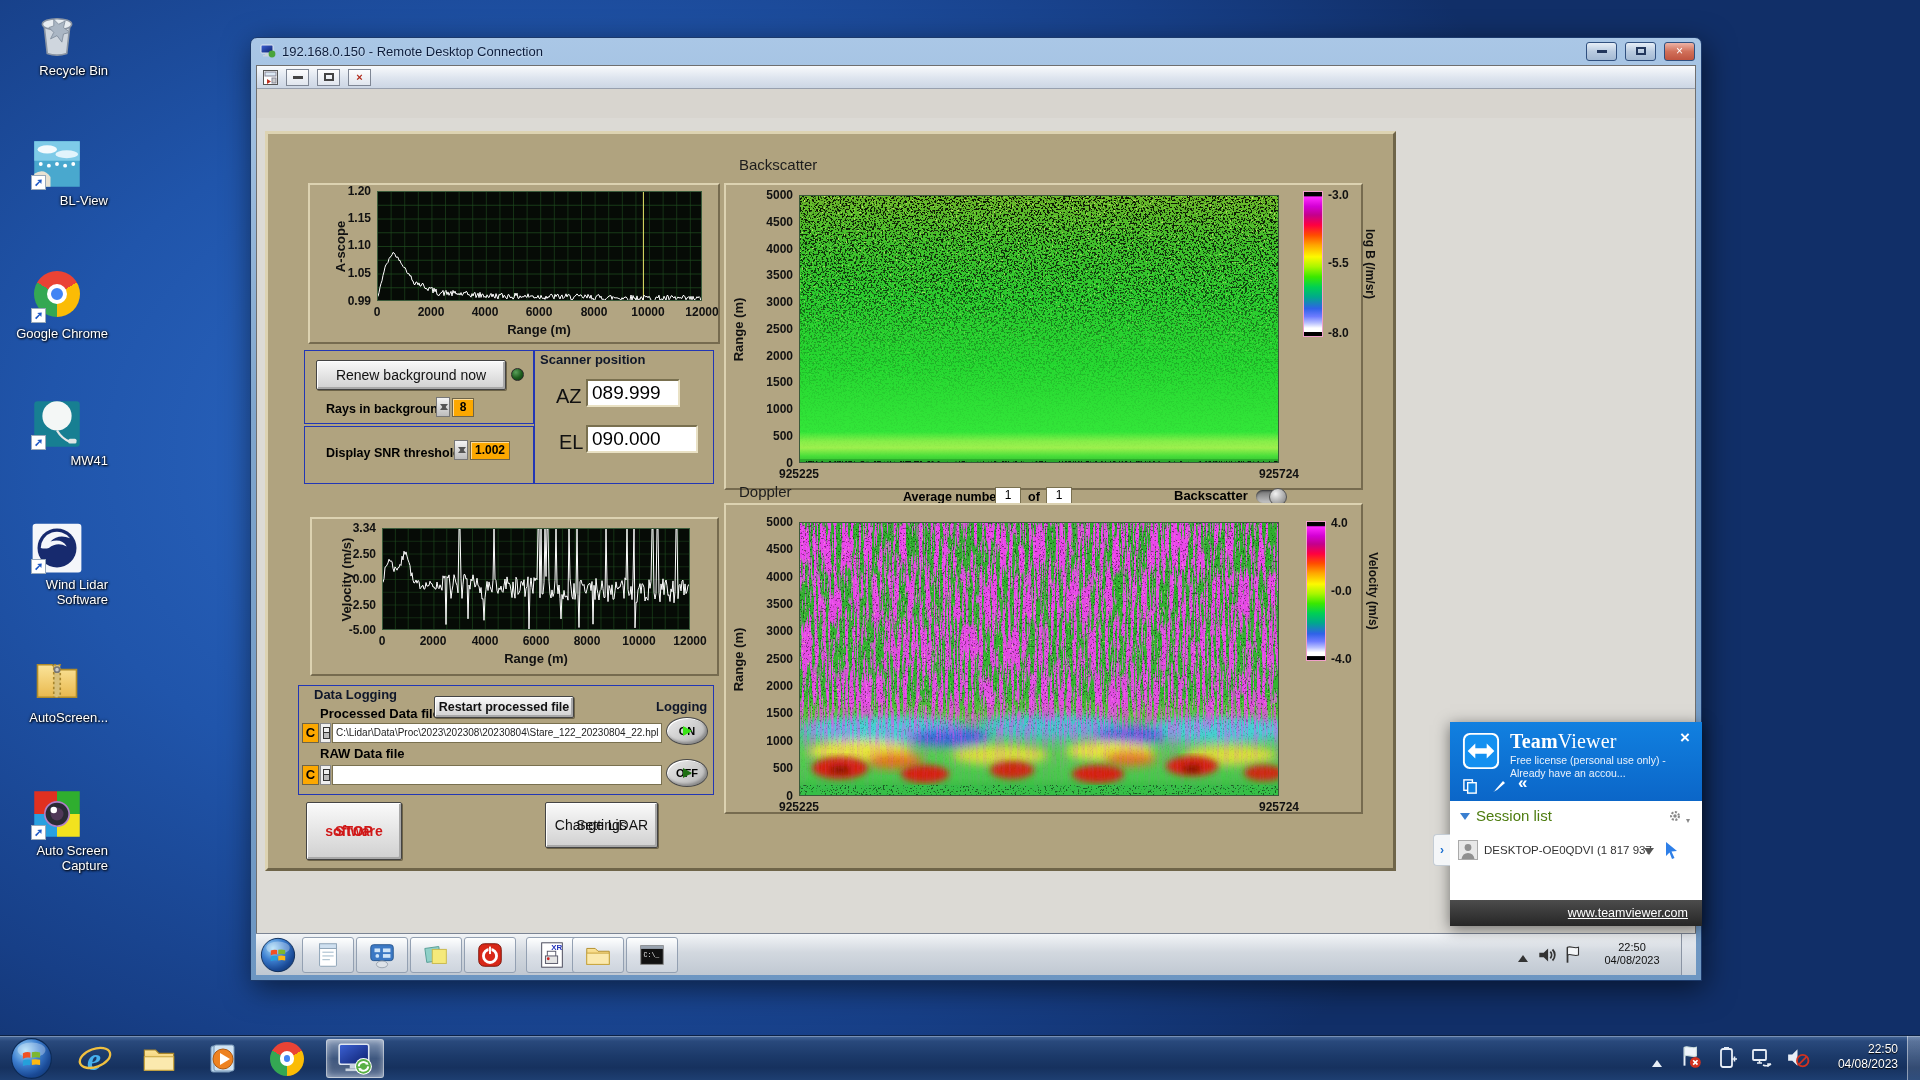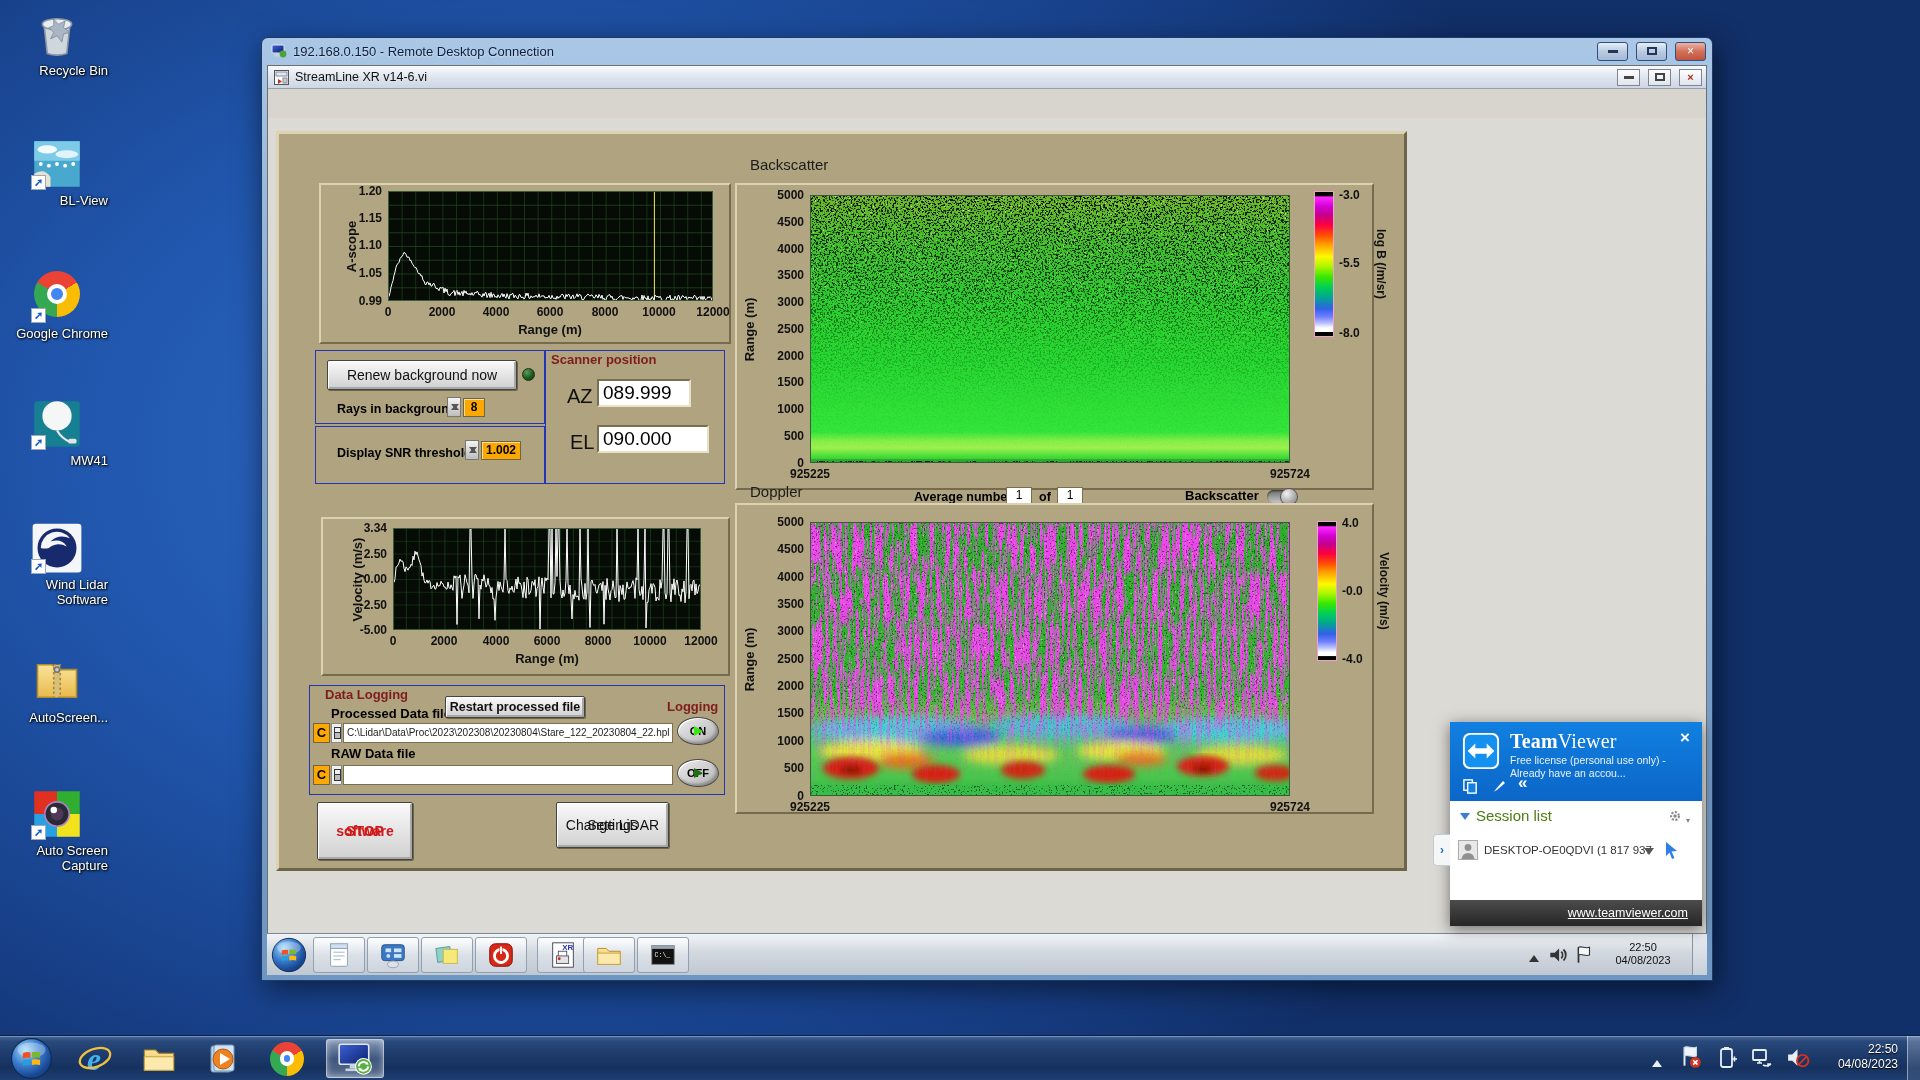--- a/index.html
+++ b/index.html
@@ -18,21 +18,21 @@
     font-size:11px; color:#1b57c4; font-weight:bold; }
   .chrome-ball { width:46px; height:46px; margin:3px auto; border-radius:50%; position:relative;
     background:conic-gradient(from -60deg, #ea4335 0 120deg, #fbbc05 120deg 240deg, #34a853 240deg 360deg); }
   .chrome-ball::after { content:""; position:absolute; inset:28%; border-radius:50%;
     background:#4285f4; border:4px solid #fff; }
 
   
   .rdp-window { position:absolute; left:250px; top:37px; width:1452px; height:944px;
     background:linear-gradient(180deg,#aac7e6,#7fa5cd 40%,#6d96c2);
     border:1px solid #1c3a6c; border-radius:7px 7px 0 0;
-    box-shadow:3px 8px 30px rgba(0,0,0,.55);margin-left:11px; }
+    box-shadow:3px 8px 30px rgba(0,0,0,.55); }
   .rdp-titlebar { height:26px; display:flex; align-items:center; gap:6px; padding:0 6px 0 9px; }
   .rdp-title { font-size:13px; color:#0b1c3c; flex:1; text-shadow:0 1px 2px rgba(255,255,255,.6); }
   .aero-btn { width:31px; height:19px; margin-left:2px; border:1px solid #30507f; border-radius:3px;
     background:linear-gradient(#e6eef7,#b9cbe0 50%,#a3b9d3); display:flex; align-items:center;
     justify-content:center; color:#23375c; font-size:12px; }
   .aero-btn.close { background:linear-gradient(#edb3a6,#d1705a 50%,#bf5440); color:#fff; }
   .g-min { width:10px; height:3px; background:#23375c; }
   .g-max { width:10px; height:8px; border:2px solid #23375c; }
   .rdp-client { position:absolute; left:5px; right:5px; top:27px; bottom:5px; background:#8d9aad; overflow:hidden; }
 
@@ -61,21 +61,21 @@
   .lv-plot { background:#060b06; border:1px solid #3a5a3a; }
   .tick { font-size:12px; font-weight:bold; color:#111; }
   .tick.r { text-align:right; }
   .tick.c { text-align:center; }
   .rot-ccw { transform:rotate(-90deg); transform-origin:center; text-align:center;
     font-size:13px; font-weight:bold; color:#111; }
   .rot-cw { transform:rotate(90deg); transform-origin:center; text-align:center;
     font-size:12px; font-weight:bold; color:#111; }
   .sec-title { font-size:15px; color:#1c1c1c; }
   .lbl-b { font-size:12.5px; font-weight:bold; color:#000; }
-  .lbl-blue { font-size:13px; font-weight:bold; color:#7f1d1d; }
+  .lbl-blue { font-size:13px; font-weight:bold; color:#0f172a; }
   .lv-btn { background:linear-gradient(180deg,#fafafa,#d0d0d0); border:1px solid #444; border-radius:2px;
     box-shadow:inset 1px 1px 0 #fff, inset -2px -2px 0 #a8a8a8, 1px 1px 0 #6e6448;
     display:flex; align-items:center; justify-content:center; text-align:center; color:#111; }
   .val-orange { background:#fca800; border:1px solid #6e6448; font-size:12px; font-weight:bold;
     color:#000; text-align:center; line-height:17px; box-shadow:inset 1px 1px 0 rgba(255,255,255,.6); }
   .lv-field { background:#fff; border:2px solid; border-color:#79704f #e9e1c4 #e9e1c4 #79704f;
     font-size:19px; color:#000; padding:1px 4px; }
   .lv-field-s { background:#fff; border:1px solid #79704f; font-size:12px; text-align:center; }
   .led { border-radius:50%; border:1px solid #2a2a2a;
     background:radial-gradient(circle at 35% 30%, #5aa05a, #1d5c1d 55%, #0c3a0c); }
@@ -259,21 +259,20 @@
   <div class="rdp-client">
 
     <div class="app-window">
       <div class="app-titlebar">
         <svg width="15" height="15" viewBox="0 0 15 15">
             <rect x="0.5" y="0.5" width="14" height="14" fill="#fff" stroke="#555"></rect>
             <rect x="2" y="2" width="11" height="4" fill="#dce8f4" stroke="#889"></rect>
             <path d="M4 9 l4 2.5 -4 2.5z" fill="#c03020"></path>
             <rect x="9" y="8" width="4" height="5" fill="#ccc" stroke="#889"></rect>
           </svg>
-        <span class="app-title">StreamLine XR v14-6.vi</span>
         <div class="cls-btn">
             <div class="g-min" style="background:#444"></div>
           </div>
         <div class="cls-btn">
             <div class="g-max" style="border-color:#444"></div>
           </div>
         <div class="cls-btn" style="color:#b02818;font-weight:bold">×</div>
       </div>
       <div class="app-client">
         <div class="fp">

